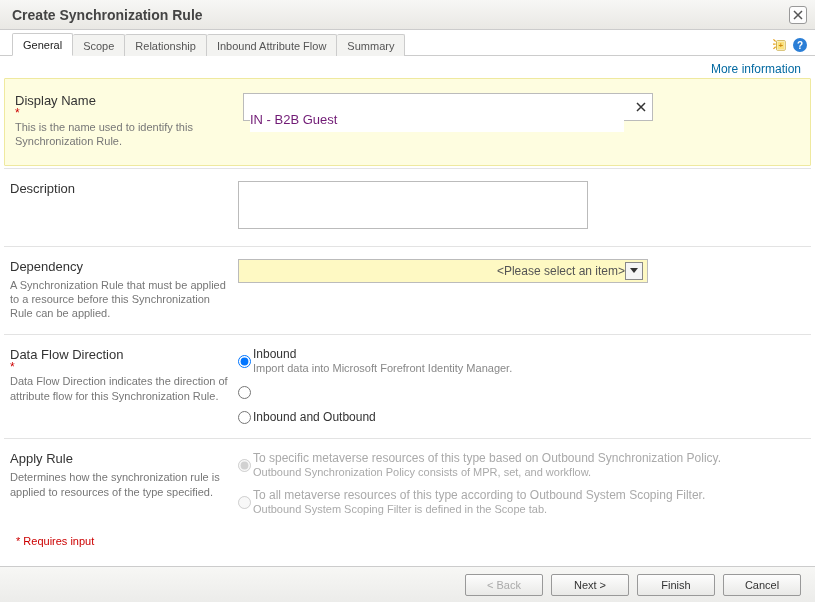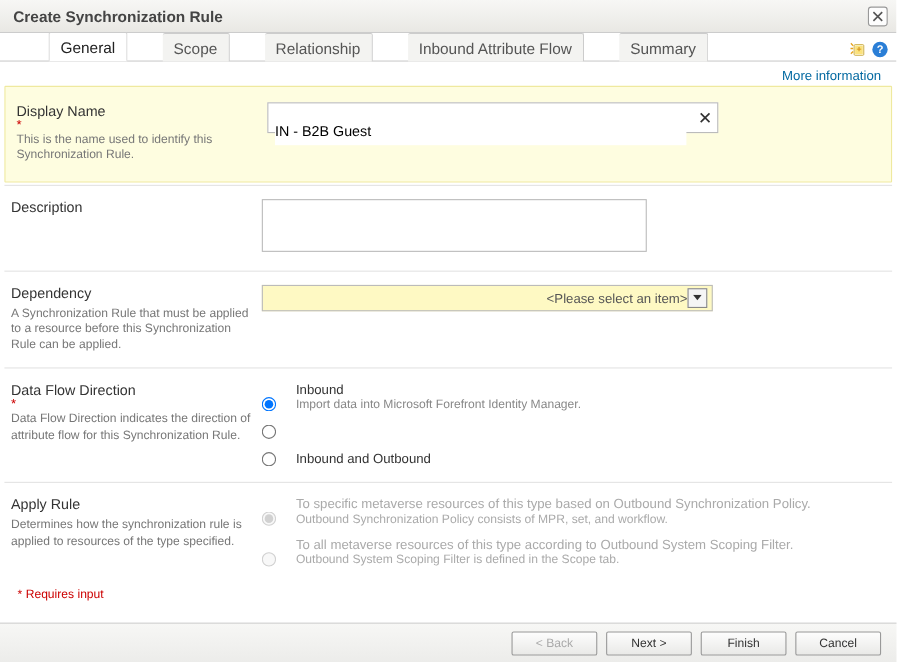--- a/index.html
+++ b/index.html
@@ -44,28 +44,27 @@
     align-items: flex-end;
     padding: 0 8px 0 12px;
     position: relative;
   }
   .tab {
     padding: 5px 10px 4px;
     border: 1px solid #ccc;
     border-bottom: none;
     background: #f3f3f1;
     margin-right: 0;
-    font-size: 14px;
+    font-size: 11px;
     color: #555;
     cursor: pointer;
     position: relative;
     top: 1px;
     border-top-left-radius: 2px;
     border-top-right-radius: 2px;
-    margin-left: 32px;
   }
   .tab.active {
     background: #fff;
     border-bottom: 1px solid #fff;
     color: #222;
   }
   .tab + .tab { border-left: none; }
   .tabrow .right-icons {
     margin-left: auto;
     display: flex;
@@ -143,21 +142,21 @@
     align-items: center;
     border: 1px solid #bbb;
     background: #fff;
     height: 28px;
     padding: 0 28px 0 6px;
   }
   .text-input-wrap input {
     border: none; outline: none;
     width: 100%; height: 100%;
     font-family: inherit; font-size: 13px;
-    color: #000000;
+    color: #701a75;
     margin-top: 24px;
   }
   .clear-x {
     position: absolute;
     right: 6px; top: 50%;
     transform: translateY(-50%);
     color: #555;
     cursor: pointer;
     font-size: 14px;
   }
@@ -183,21 +182,21 @@
   }
   .select-wrap .placeholder { color: #555; font-size: 12px; }
   .select-arrow {
     width: 18px; height: 18px;
     border: 1px solid #888;
     display: flex; align-items: center; justify-content: center;
     background: #f5f5f5;
   }
   .select-arrow svg { width: 8px; height: 6px; }
   .radio-group { display: flex; flex-direction: column; gap: 10px; }
-  .radio-item { display: flex; align-items: flex-end; gap: 18px; }
+  .radio-item { display: flex; align-items: center; gap: 2px; }
   .radio-item input[type="radio"] { margin-top: 2px; }
   .radio-item .radio-label { font-size: 12px; color: #333; }
   .radio-item .radio-sub { font-size: 11px; color: #888; display: block; margin-top: 1px; }
   .radio-item.disabled .radio-label,
   .radio-item.disabled .radio-sub { color: #aaa; }
   .requires-note {
     color: #c00;
     font-size: 11px;
     padding: 6px 0 4px 16px;
   }

